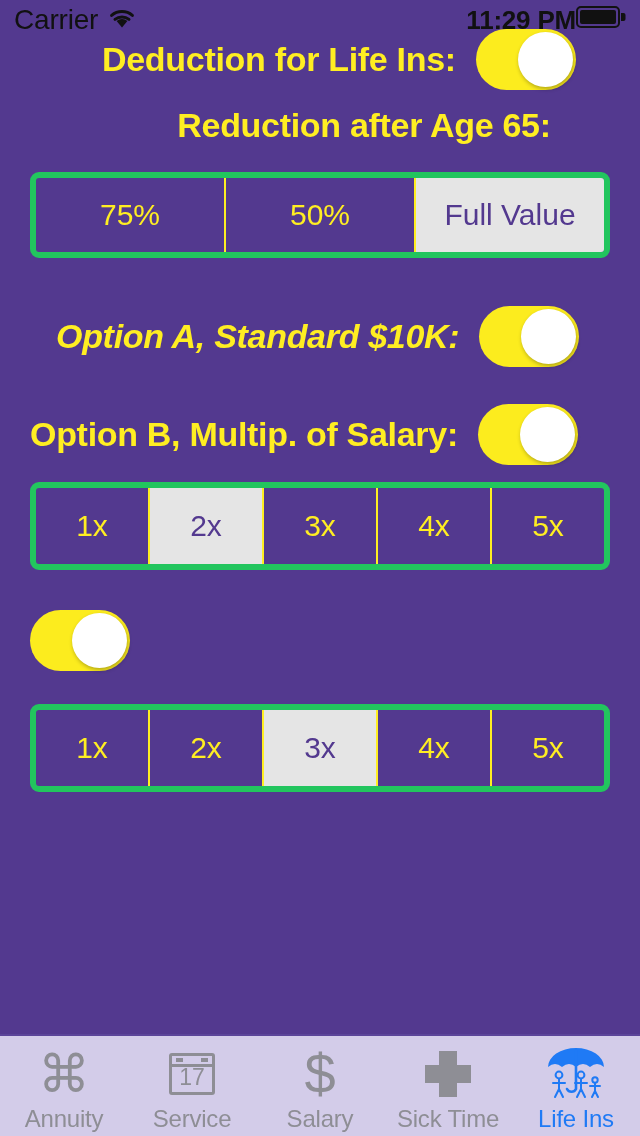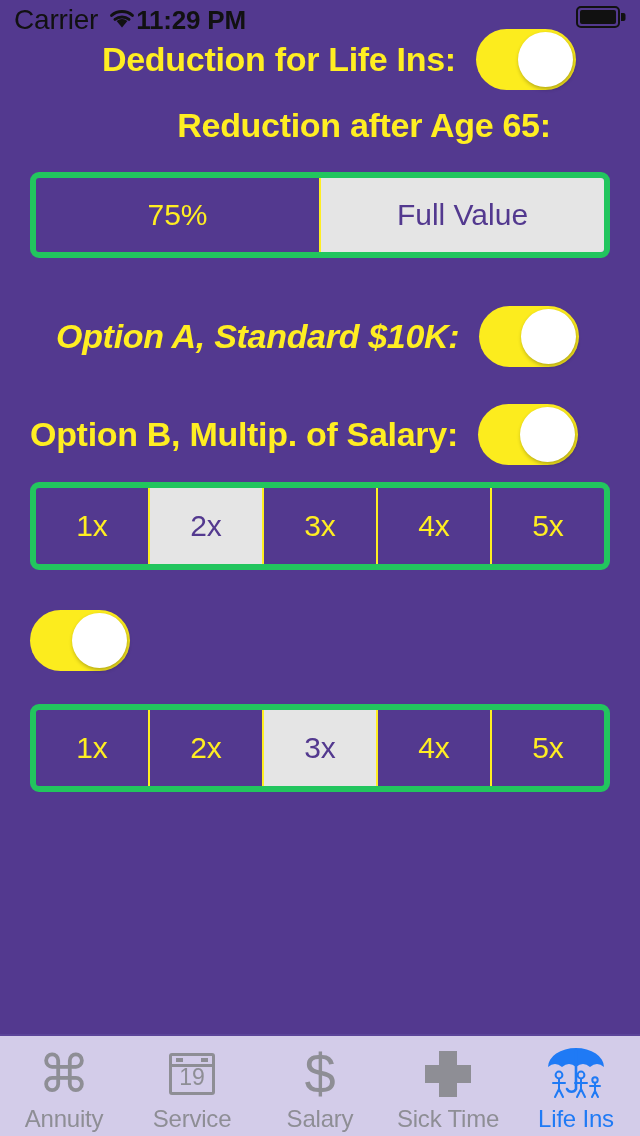--- a/index.html
+++ b/index.html
@@ -19,21 +19,21 @@
   .statusbar {
     position:absolute; left:0; top:0;
     width:640px; height:40px;
     display:flex; align-items:center;
     padding:0 14px;
     color:#111;
     font-size:27px;
     letter-spacing:-0.2px;
   }
   .sb-left  { display:flex; align-items:center; gap:10px; flex:0 0 auto; }
-  .sb-mid   { flex:1 1 auto; text-align:left; font-weight:bold; font-size:26px; }
+  .sb-mid   { flex:1 1 auto; text-align:right; font-weight:bold; font-size:26px; }
   .sb-right { flex:0 0 auto; display:flex; align-items:center; }
   .carrier  { font-size:28px; }
 
   
   .row-label {
     color:#FFEE22;
     font-weight:bold;
     font-size:34px;
     line-height:1.12;
     letter-spacing:-0.3px;
@@ -190,20 +190,21 @@
     <div class="row-label">Deduction for Life Ins:</div>
     <div class="switch">
       <div class="knob"></div>
     </div>
   </div>
 
   <div class="center-heading" style="top:106px;margin-left:44px;">Reduction after Age 65:</div>
 
   <div class="segmented" style="left:30px; top:172px; width:580px; height:86px;">
     <div class="seg">75%</div>
+    <div class="seg">50%</div>
     <div class="seg sel">Full Value</div>
   </div>
 
   <div class="switch-row" style="left:56px; top:306px;font-style:italic;">
     <div class="row-label">Option A, Standard $10K:</div>
     <div class="switch">
       <div class="knob"></div>
     </div>
   </div>
 
@@ -245,21 +246,21 @@
       <div class="tlabel">Annuity</div>
     </div>
 
     <div class="tab">
       <div class="ticon">
         <div class="cal">
           <div class="bar">
               <i class="l"></i>
               <i class="r"></i>
             </div>
-          <div class="num">19</div>
+          <div class="num">17</div>
         </div>
       </div>
       <div class="tlabel">Service</div>
     </div>
 
     <div class="tab">
       <div class="ticon">
         <span class="dollar-glyph">$</span>
       </div>
       <div class="tlabel">Salary</div>

